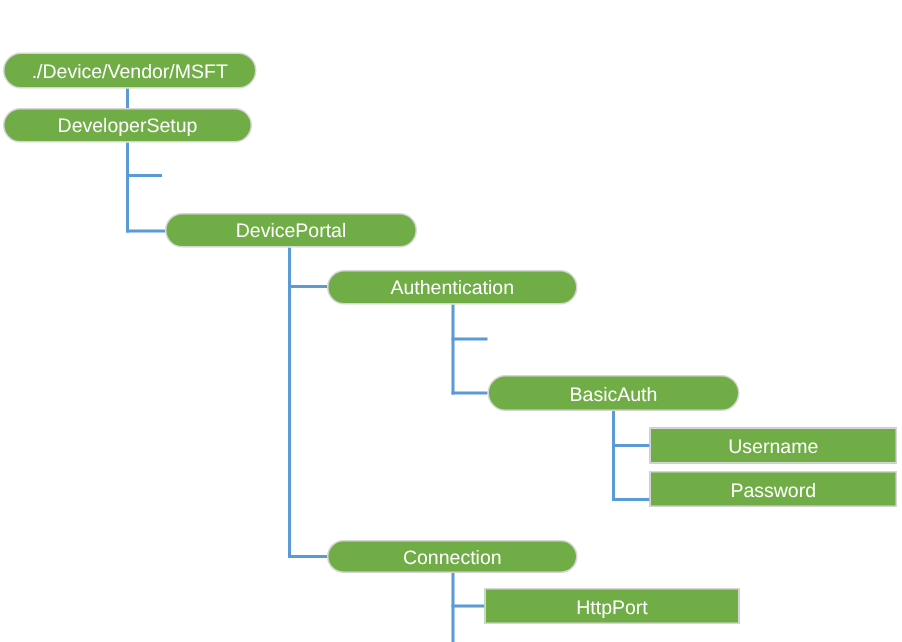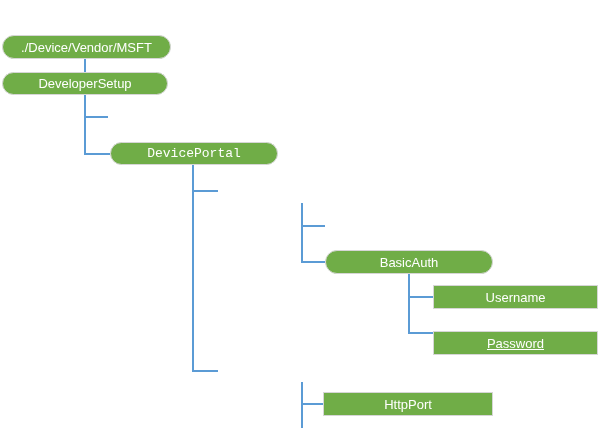--- a/index.html
+++ b/index.html
@@ -55,19 +55,21 @@
   <div class="line h" style="left:301px; top:229px; width:24px;"></div>
   <div class="line v" style="left:408px; top:242px; height:60px;"></div>
   <div class="line h" style="left:408px; top:264px; width:25px;"></div>
   <div class="line h" style="left:408px; top:300px; width:25px;"></div>
   <div class="line v" style="left:301px; top:350px; height:59px;"></div>
   <div class="line h" style="left:301px; top:371px; width:22px;"></div>
   <div class="line h" style="left:301px; top:407px; width:22px;"></div>
 
   <div class="node pill" style="left:2px;   top:3px;   width:169px; height:24px;">./Device/Vendor/MSFT</div>
   <div class="node pill" style="left:2px;   top:40px;  width:166px; height:23px;">DeveloperSetup</div>
-  <div class="node pill" style="left:110px; top:110px; width:168px; height:23px;font-family:Liberation Mono, monospace;">DevicePortal</div>
+  <div class="node pill" style="left:110px; top:110px; width:168px; height:23px;">DevicePortal</div>
+  <div class="node pill" style="left:218px; top:148px; width:167px; height:23px;">Authentication</div>
   <div class="node pill" style="left:325px; top:218px; width:168px; height:24px;">BasicAuth</div>
   <div class="node rect" style="left:433px; top:253px; width:165px; height:24px;">Username</div>
-  <div class="node rect" style="left:433px; top:299px; width:165px; height:24px;text-decoration:underline;">Password</div>
+  <div class="node rect" style="left:433px; top:282px; width:165px; height:24px;">Password</div>
+  <div class="node pill" style="left:218px; top:328px; width:167px; height:22px;">Connection</div>
   <div class="node rect" style="left:323px; top:360px; width:170px; height:24px;">HttpPort</div>
 
 </div>
 
 </body></html>

